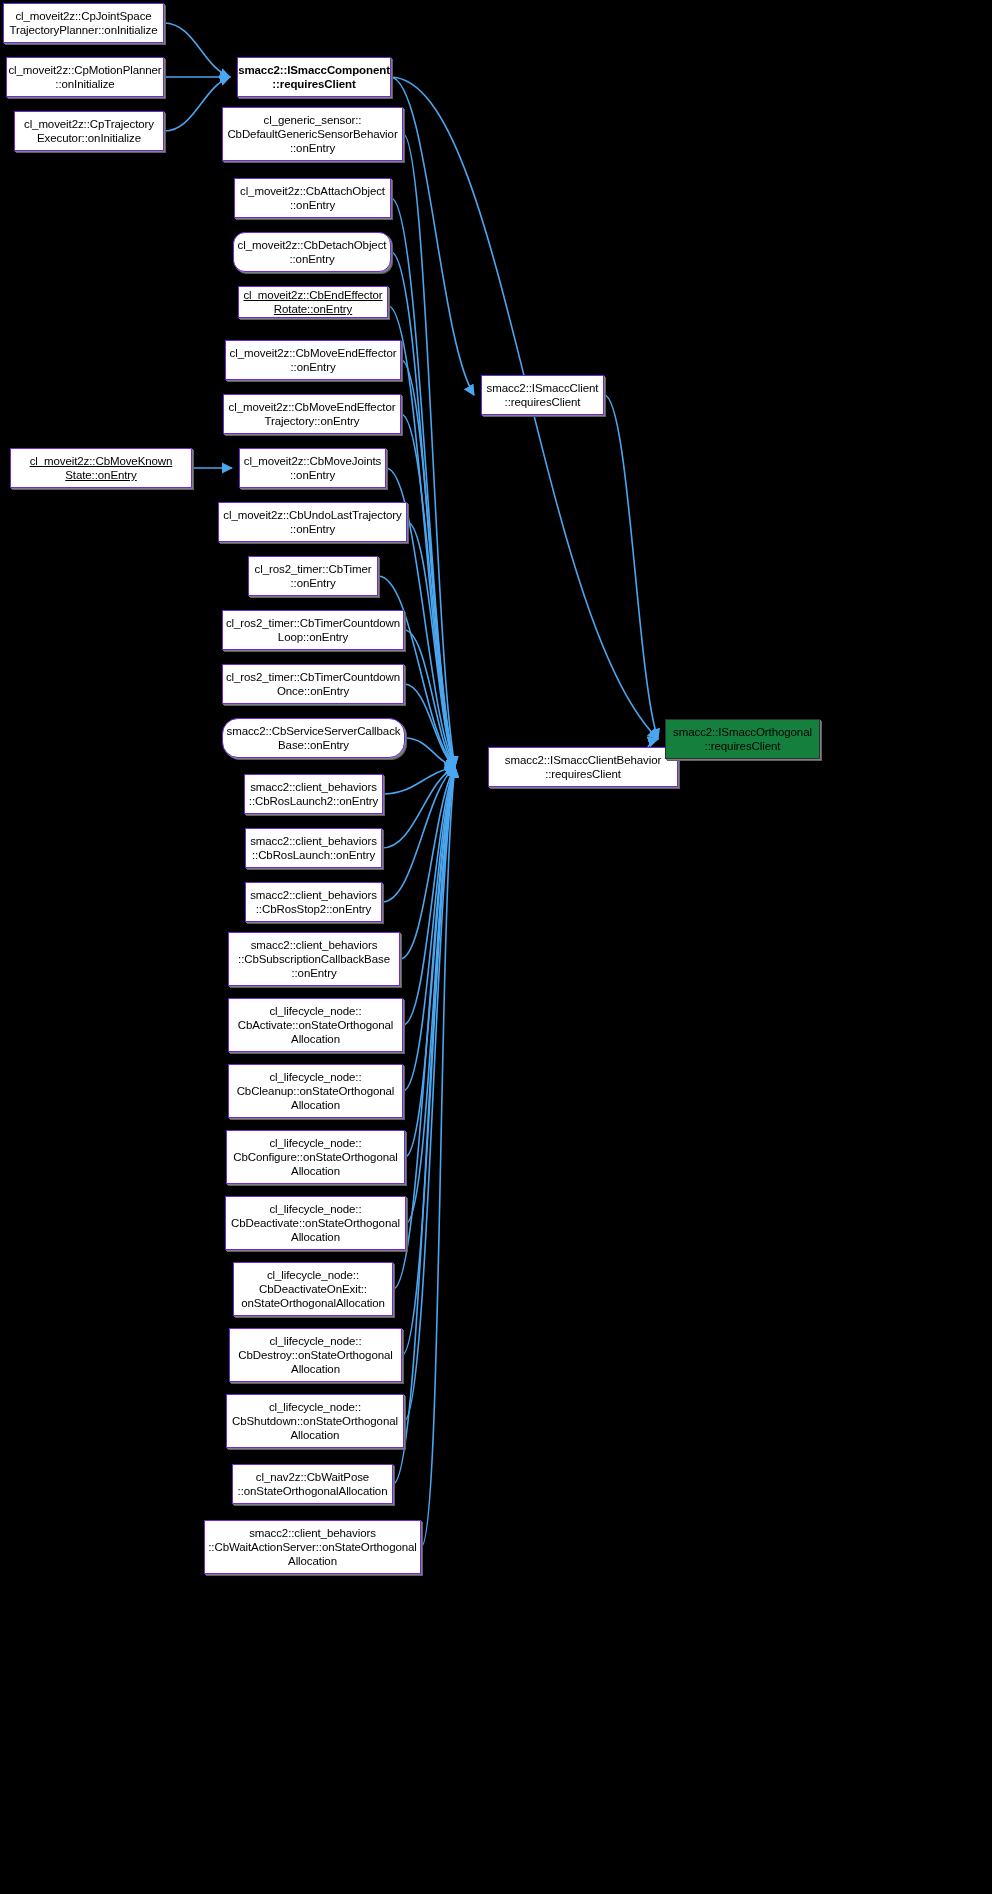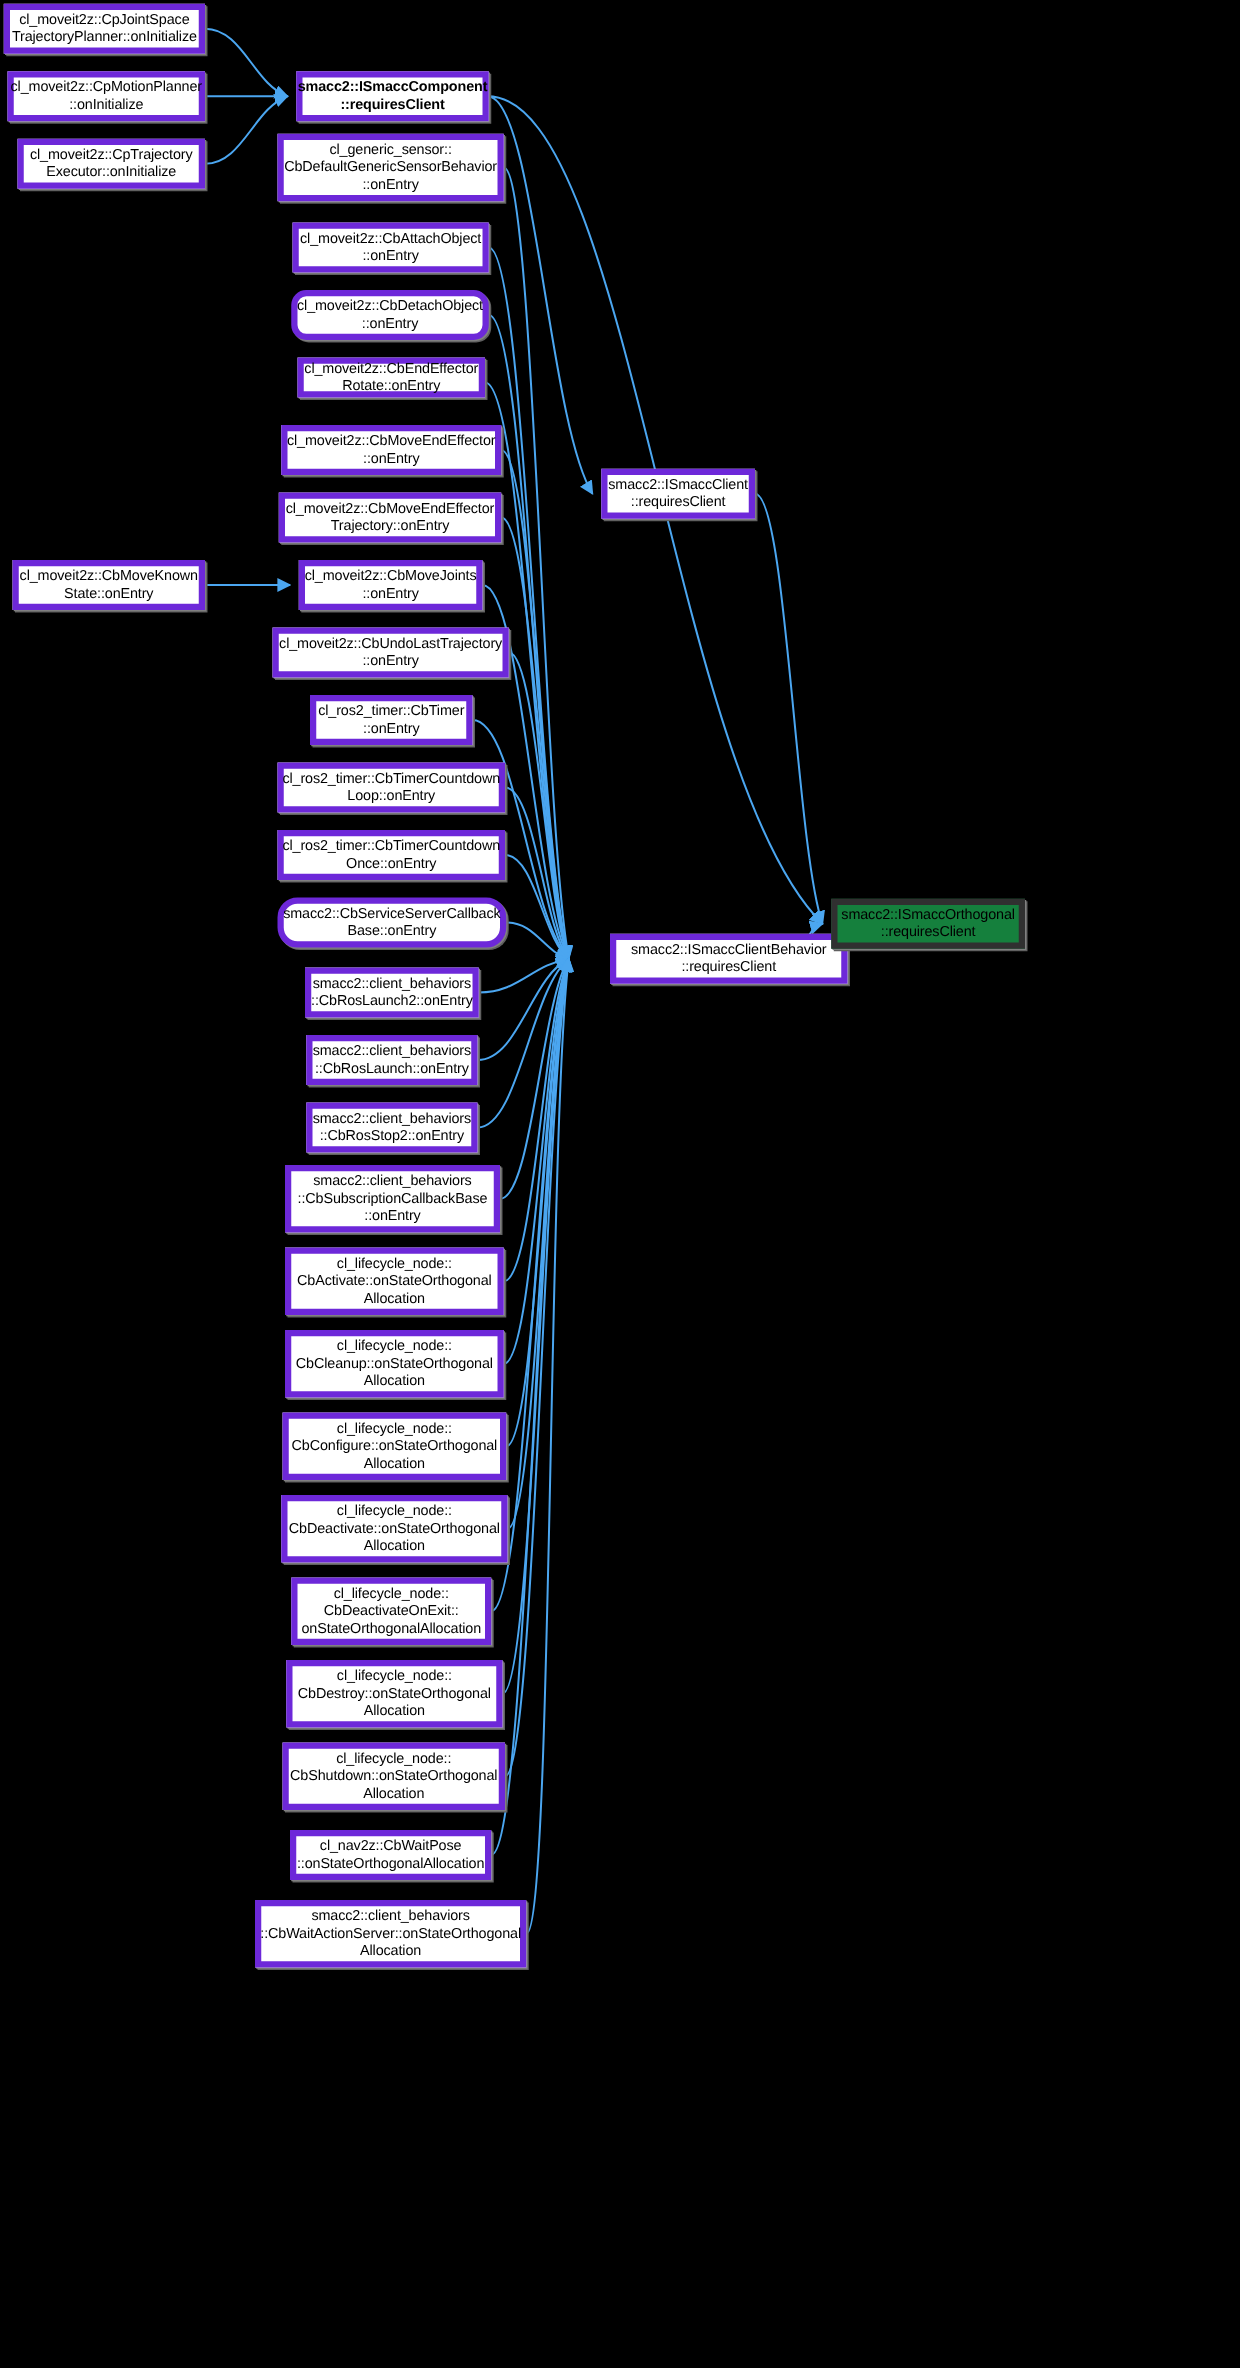--- a/index.html
+++ b/index.html
@@ -20,21 +20,21 @@
     left: 0;
     top: 0;
     width: 992px;
     height: 1894px;
     pointer-events: none;
   }
   .node {
     position: absolute;
     box-sizing: border-box;
     background: #ffffff;
-    border: 5px solid #6d28d9;
+    border: 1px solid #6d28d9;
     box-shadow: 1px 1px 0 0 #808080, 2px 2px 0 0 #606060;
     display: flex;
     align-items: center;
     justify-content: center;
     text-align: center;
     color: #000000;
     font-size: 11.5px;
     line-height: 14px;
     letter-spacing: -0.1px;
     padding: 1px 3px;
@@ -100,27 +100,27 @@
 Executor::onInitialize</div>
       <div class="node" style="left: 237px; top: 57px; width: 154px; height: 40px; font-weight: bold;">smacc2::ISmaccComponent
 ::requiresClient</div>
       <div class="node" style="left: 222px; top: 107px; width: 181px; height: 54px;">cl_generic_sensor::
 CbDefaultGenericSensorBehavior
 ::onEntry</div>
       <div class="node" style="left: 234px; top: 178px; width: 157px; height: 40px;">cl_moveit2z::CbAttachObject
 ::onEntry</div>
       <div class="node" style="left: 233px; top: 232px; width: 158px; height: 40px; border-radius: 12px;">cl_moveit2z::CbDetachObject
 ::onEntry</div>
-      <div class="node" style="left: 238px; top: 286px; width: 150px; height: 32px;">cl_moveit2z::CbEndEffector
+      <div class="node" style="left: 238px; top: 286px; width: 150px; height: 32px; text-decoration: underline;">cl_moveit2z::CbEndEffector
 Rotate::onEntry</div>
       <div class="node" style="left: 225px; top: 340px; width: 176px; height: 40px;">cl_moveit2z::CbMoveEndEffector
 ::onEntry</div>
       <div class="node" style="left: 223px; top: 394px; width: 178px; height: 40px;">cl_moveit2z::CbMoveEndEffector
 Trajectory::onEntry</div>
-      <div class="node" style="left: 10px; top: 448px; width: 154px; height: 40px;">cl_moveit2z::CbMoveKnown
+      <div class="node" style="left: 10px; top: 448px; width: 182px; height: 40px; text-decoration: underline;">cl_moveit2z::CbMoveKnown
 State::onEntry</div>
       <div class="node" style="left: 239px; top: 448px; width: 147px; height: 40px;">cl_moveit2z::CbMoveJoints
 ::onEntry</div>
       <div class="node" style="left: 218px; top: 502px; width: 189px; height: 40px;">cl_moveit2z::CbUndoLastTrajectory
 ::onEntry</div>
       <div class="node" style="left: 248px; top: 556px; width: 130px; height: 40px;">cl_ros2_timer::CbTimer
 ::onEntry</div>
       <div class="node" style="left: 222px; top: 610px; width: 182px; height: 40px;">cl_ros2_timer::CbTimerCountdown
 Loop::onEntry</div>
       <div class="node" style="left: 222px; top: 664px; width: 182px; height: 40px;">cl_ros2_timer::CbTimerCountdown

